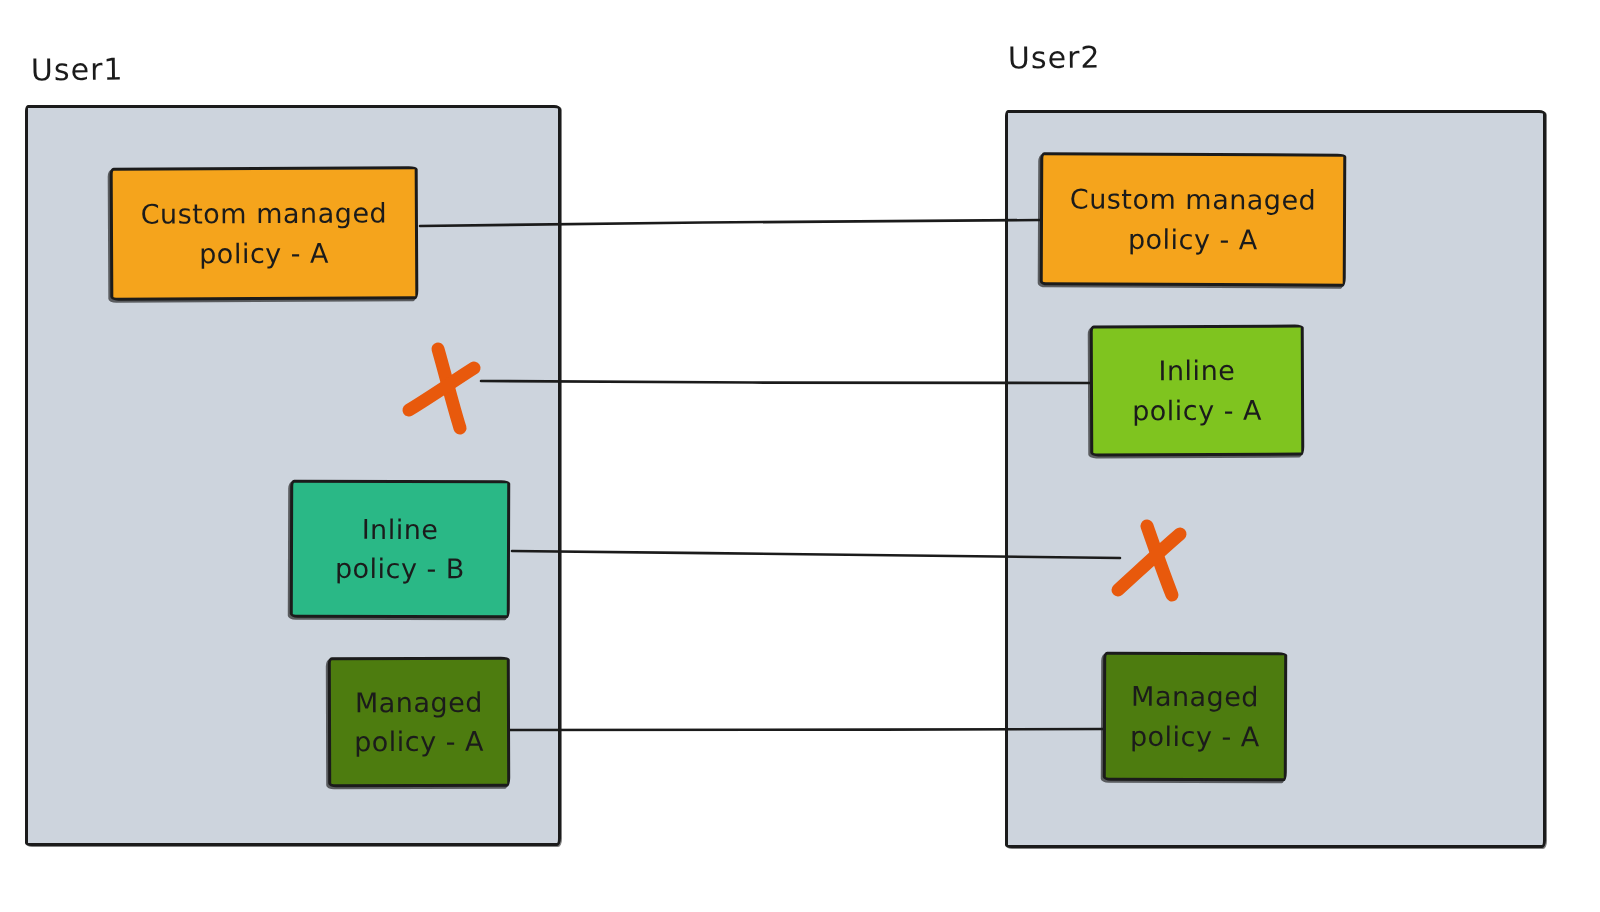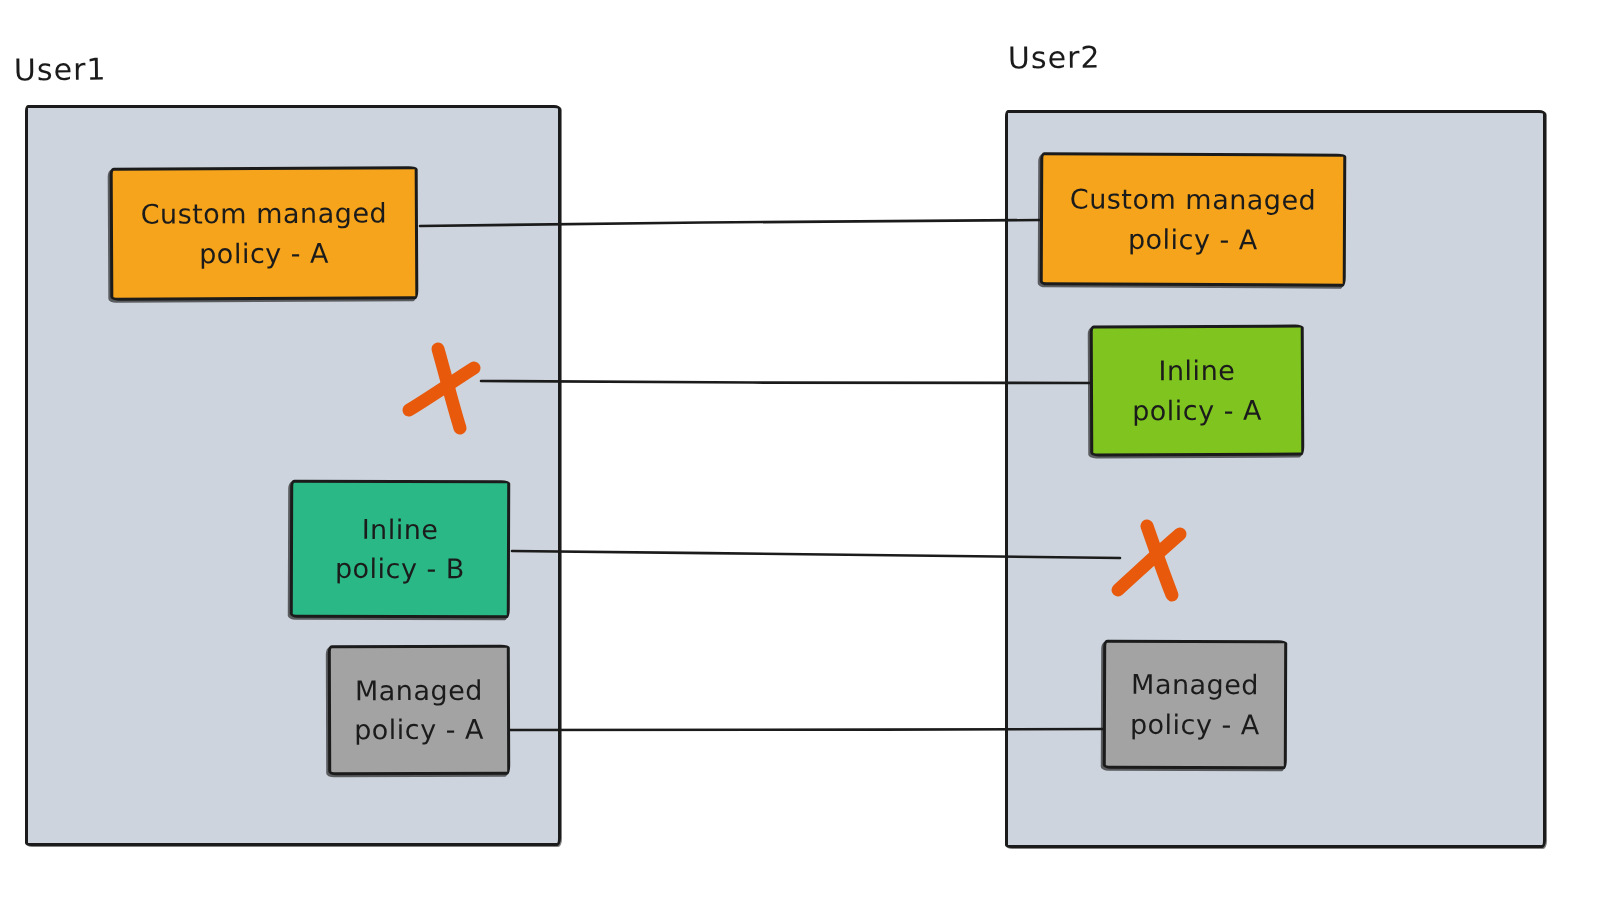--- a/index.html
+++ b/index.html
@@ -30,35 +30,35 @@
     box-shadow:-2px 2px 0 0 rgba(27,27,27,.65);
     display:flex;flex-direction:column;
     align-items:center;justify-content:center;
     text-align:center;
     font-size:27px;line-height:1.45;
     letter-spacing:.5px;
   }
   .fill-orange{background:#f5a41c;}
   .fill-teal{background:#2ab886;}
   .fill-green{background:#7fc41f;}
-  .fill-cyan{background:#a3a3a3;}
+  .fill-cyan{background:#4d7c0f;margin-top:12px;}
 
   
   #container-left{left:25px;top:105px;width:530px;height:735px;}
   #box-cm-left{left:110px;top:167px;width:302px;height:127px;transform:rotate(-0.3deg);}
   #box-inline-left{left:290px;top:480px;width:214px;height:132px;transform:rotate(0.2deg);}
   #box-managed-left{left:328px;top:645px;width:176px;height:124px;transform:rotate(-0.2deg);}
 
   
   #container-right{left:1005px;top:110px;width:535px;height:732px;}
   #box-cm-right{left:1040px;top:153px;width:300px;height:127px;transform:rotate(0.25deg);}
   #box-inline-right{left:1090px;top:325px;width:208px;height:125px;transform:rotate(-0.25deg);}
   #box-managed-right{left:1103px;top:640px;width:178px;height:123px;transform:rotate(0.2deg);}
 
-  #label-user1{left:14px;top:52px;}
+  #label-user1{left:31px;top:52px;}
   #label-user2{left:1008px;top:40px;}
 
   #wires{position:absolute;left:0;top:0;pointer-events:none;}
 </style>
 </head>
 <body>
 
 <div class="user-label" id="label-user1">User1</div>
 <div class="user-label" id="label-user2">User2</div>
 

